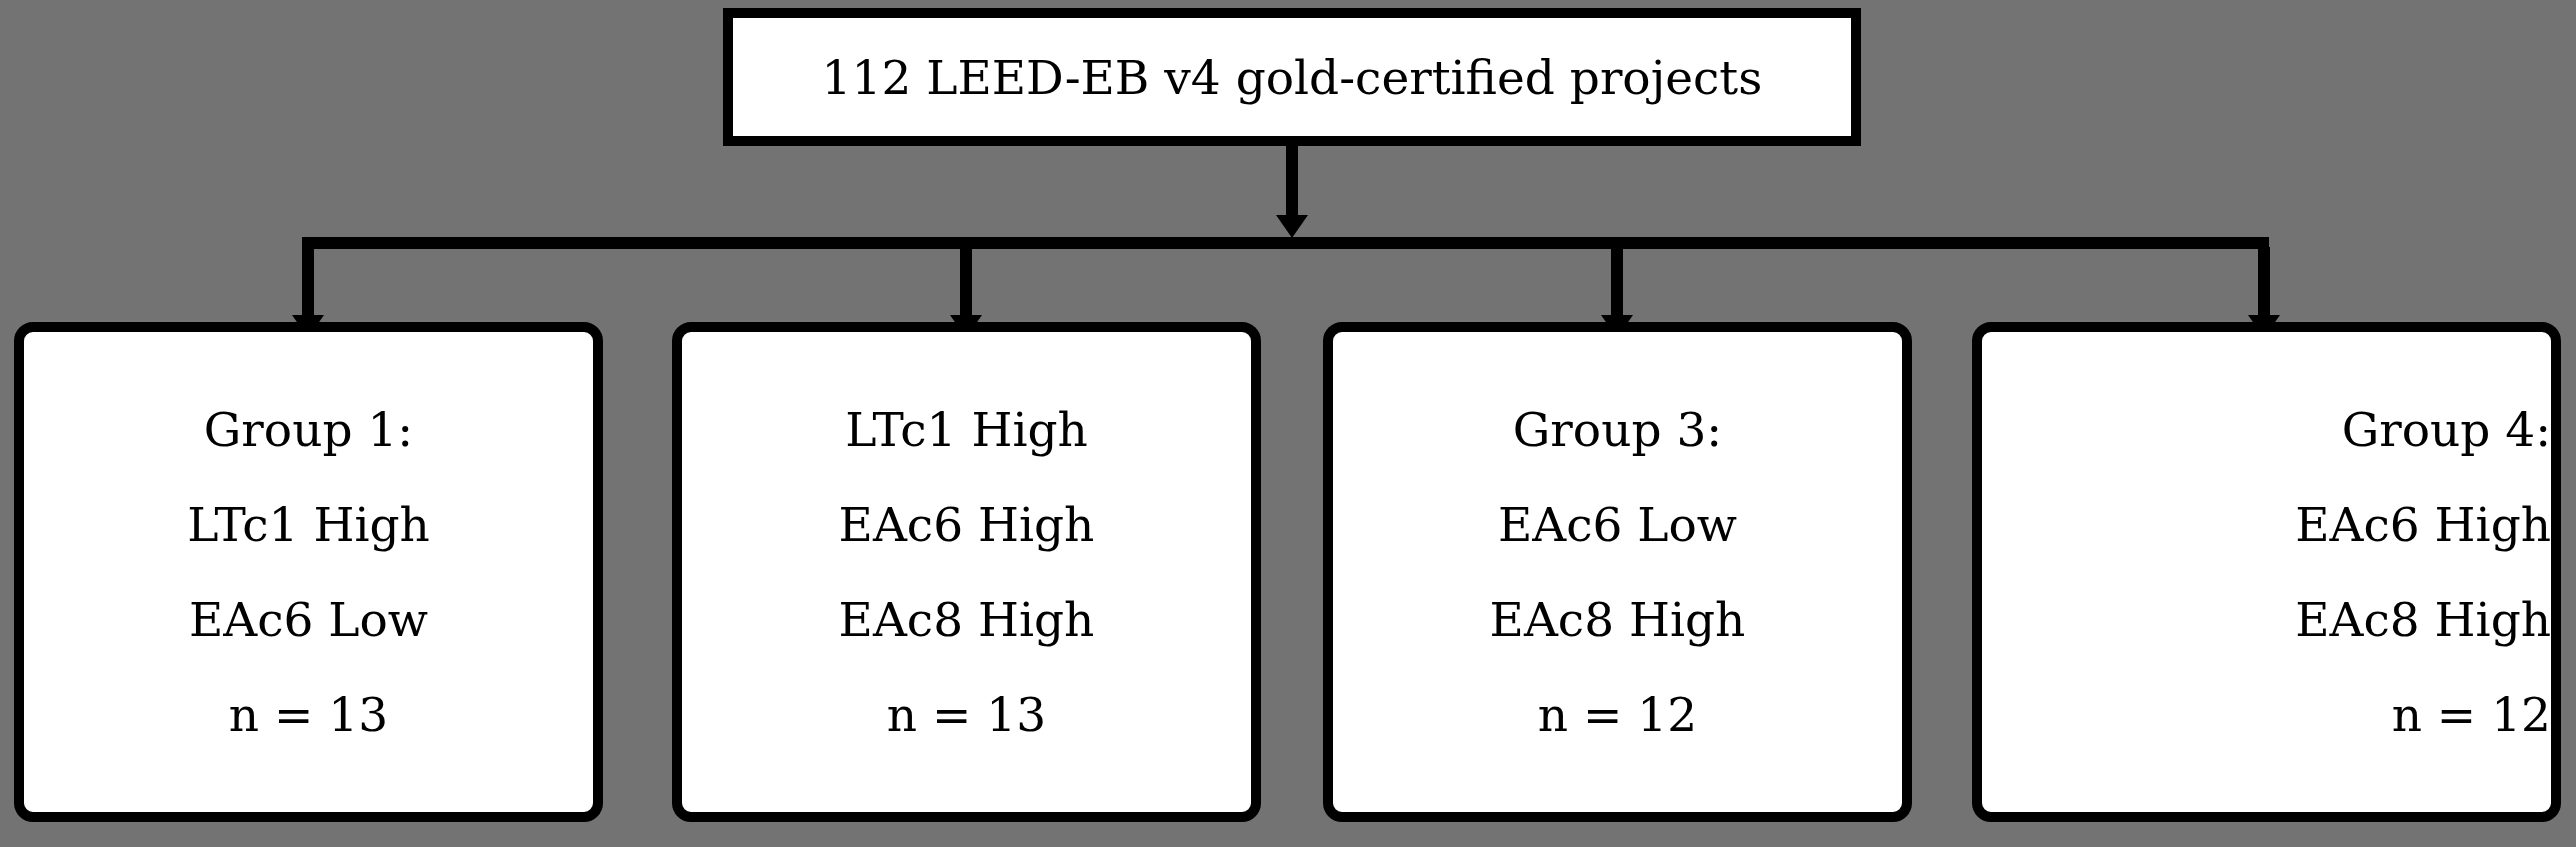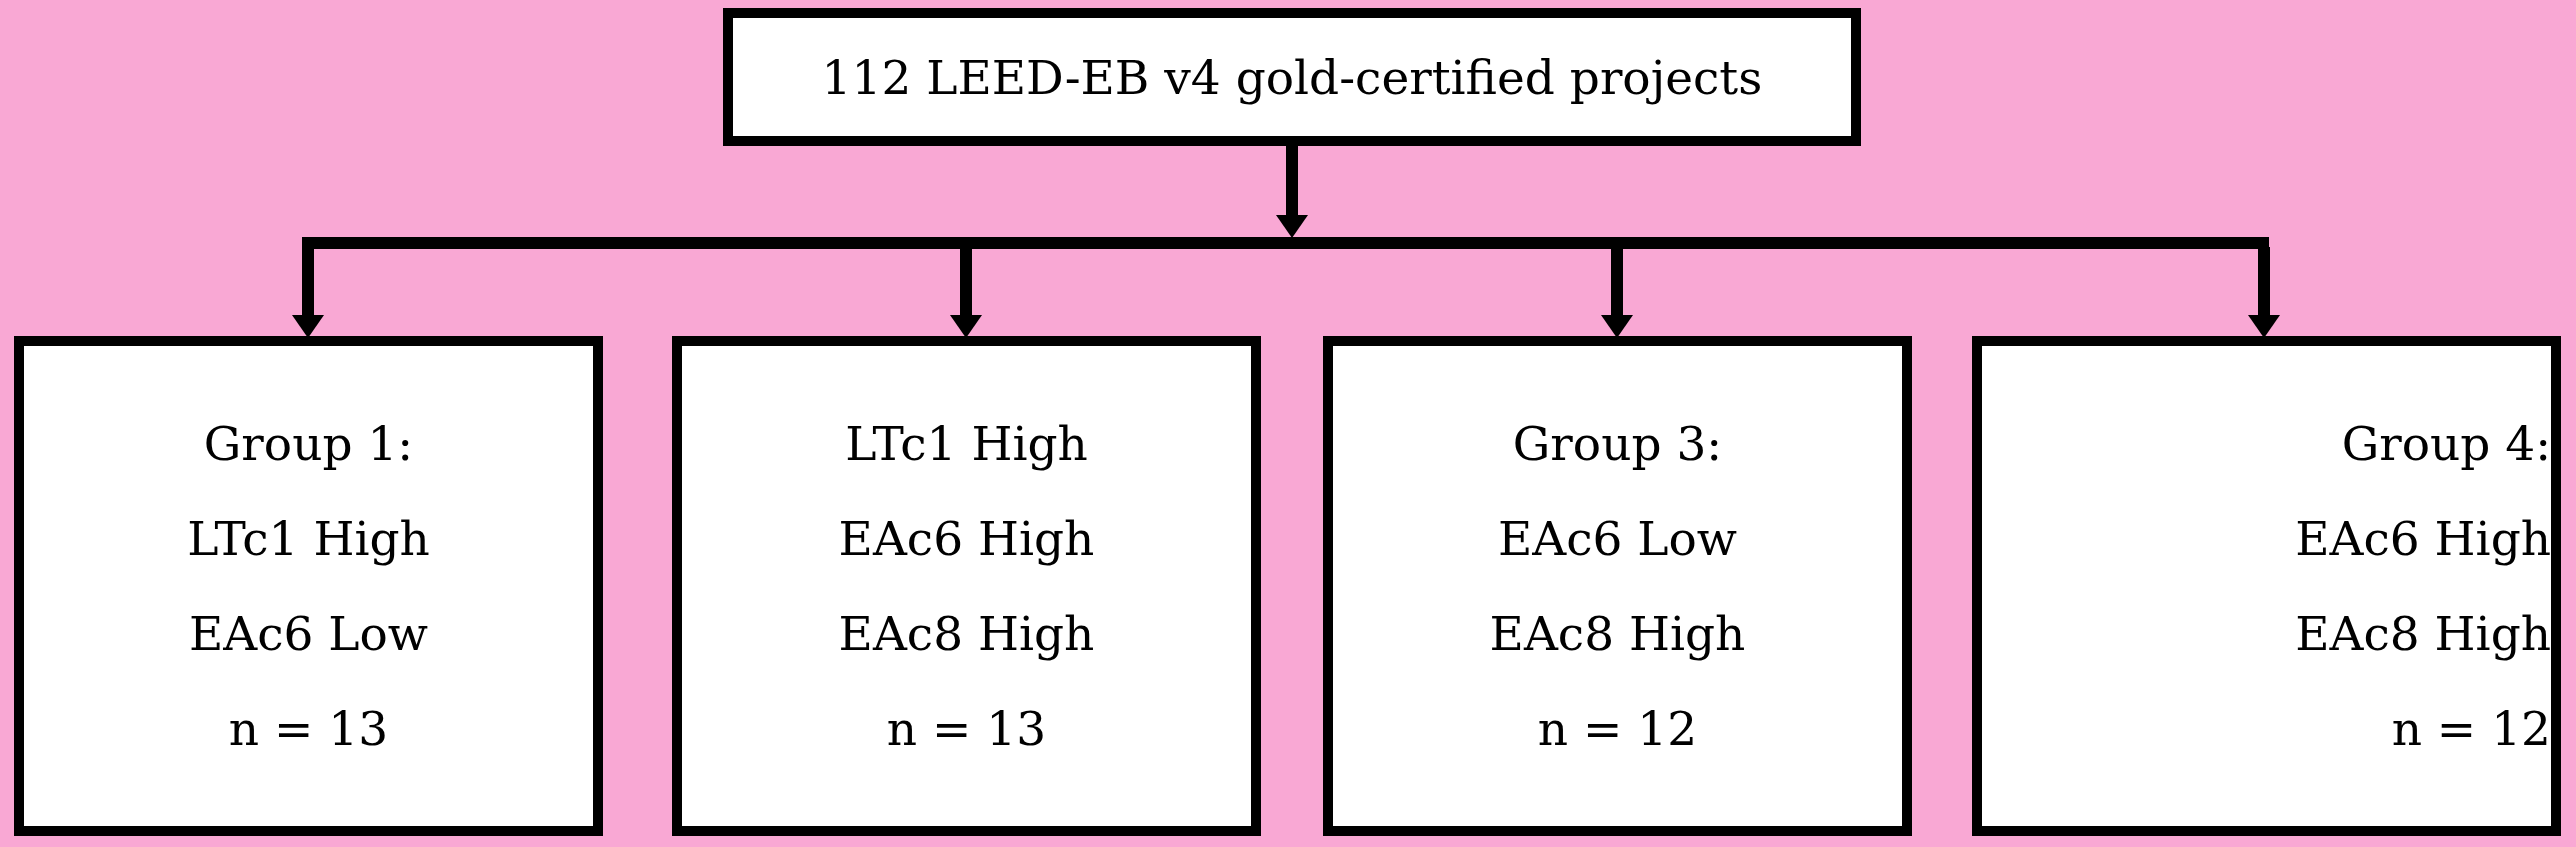--- a/index.html
+++ b/index.html
@@ -1,21 +1,21 @@
 <!DOCTYPE html>
 <html style="font-size:10.2px"><head>
 <meta charset="utf-8">
 <style>
   * { margin: 0; padding: 0; box-sizing: border-box; }
   html, body { background: #ffffff; }
   .canvas {
     position: relative;
     width: 2576px;
     height: 848px;
-    background: #f9a8d4;
+    background: #737373;
     color: #000000;
     font-family: "DejaVu Serif", "Liberation Serif", serif;
     overflow: hidden;
   }
   .fbox {
     position: absolute;
     border: 10.8px solid #000000;
     background: #ffffff;
     display: flex;
     flex-direction: column;
@@ -24,24 +24,25 @@
     text-align: center;
   }
   .top-box {
     left: 723px;
     top: 8.3px;
     width: 1138px;
     height: 138px;
     font-size: 47px;
   }
   .group-box {
-    top: 336px;
+    top: 322px;
     width: 589px;
     height: 500px;
     font-size: 47px;
+    border-radius: 19px;
   }
   .gb1 { left: 14px; }
   .gb2 { left: 672px; }
   .gb3 { left: 1323px; }
   .gb4 { left: 1972px; align-items: flex-end; }
   .bline {
     height: 95px;
     line-height: 95px;
     white-space: nowrap;
   }

